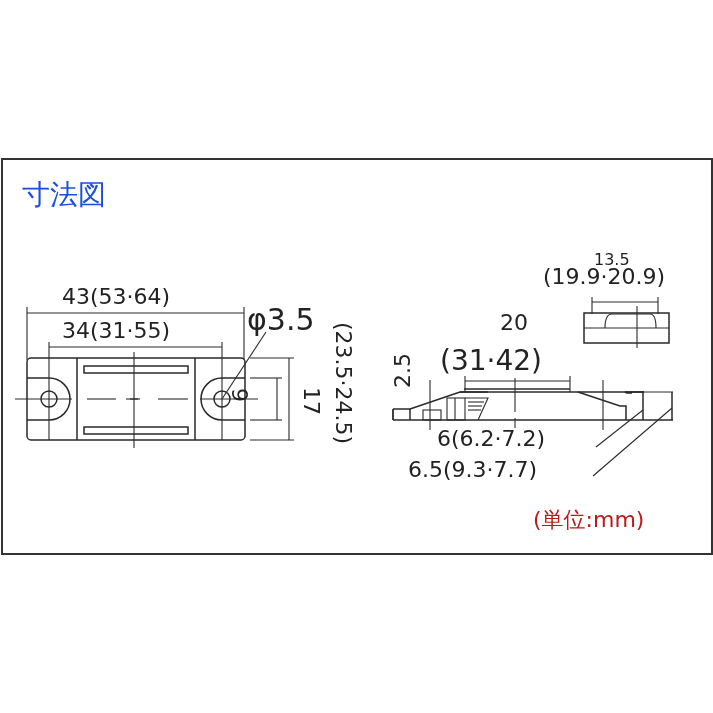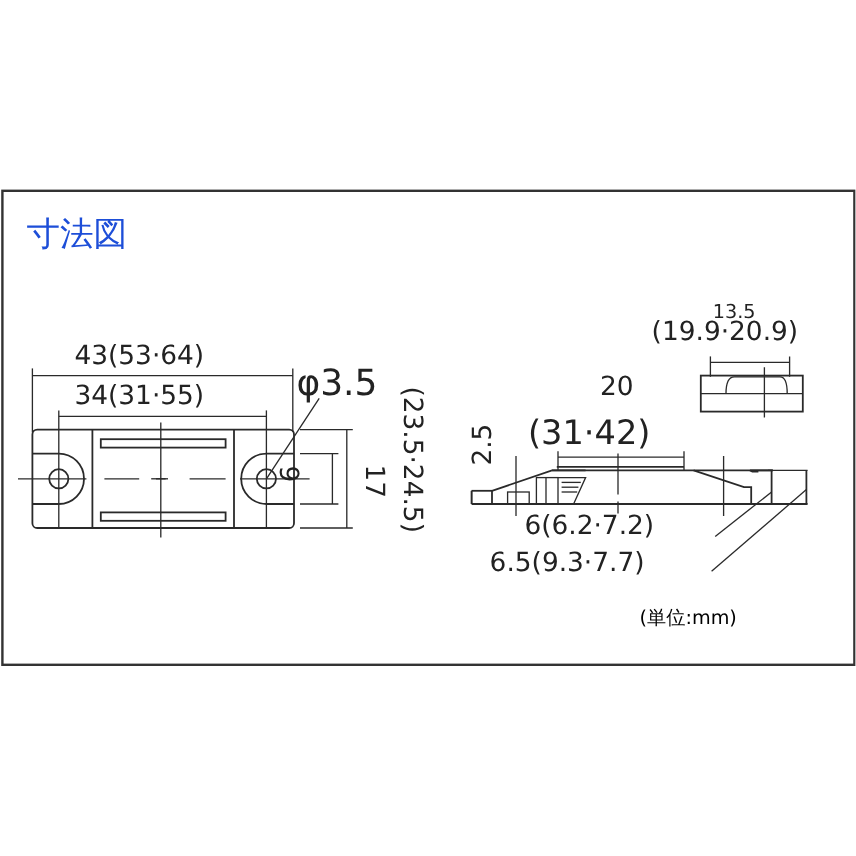--- a/index.html
+++ b/index.html
@@ -123,13 +123,13 @@
 
 <div style="position:absolute;left:594px;top:230px;font-size:16px;margin-top:20px;">13.5</div>
 <div style="position:absolute;left:543px;top:264px;font-size:22px;">(19.9·20.9)</div>
 
 <div style="position:absolute;left:500px;top:310px;font-size:22px;">20</div>
 <div style="position:absolute;left:440px;top:344px;font-size:28px;">(31·42)</div>
 <div style="position:absolute;left:390px;top:388px;font-size:22px;transform:rotate(-90deg);transform-origin:left top;">2.5</div>
 <div style="position:absolute;left:437px;top:426px;font-size:22px;white-space:nowrap;text-align:right;">6(6.2·7.2)</div>
 <div style="position:absolute;left:408px;top:457px;font-size:22px;white-space:nowrap;">6.5(9.3·7.7)</div>
 
-<div style="position:absolute;left:533px;top:505px;font-size:16px;color:#000000;">(単位:mm)</div>
+<div style="position:absolute;left:533px;top:505px;font-size:22px;color:#b91c1c;">(単位:mm)</div>
 
 </body></html>

